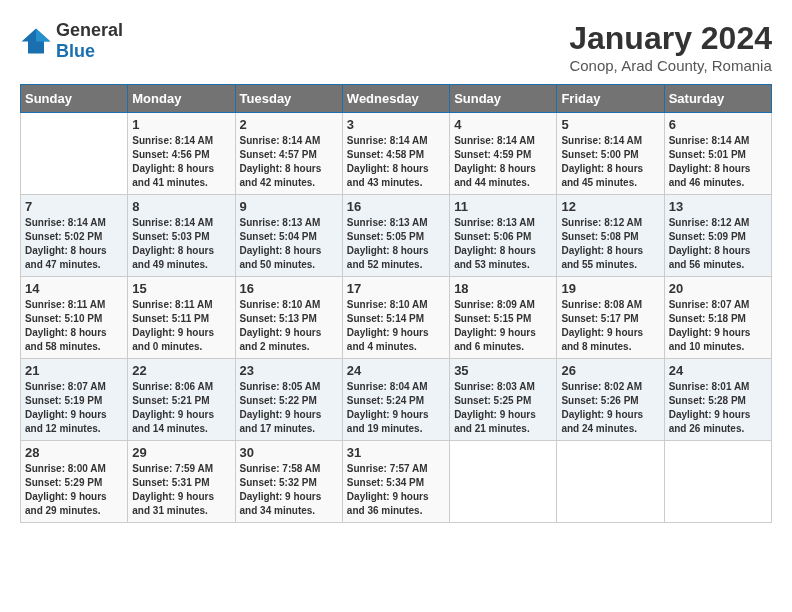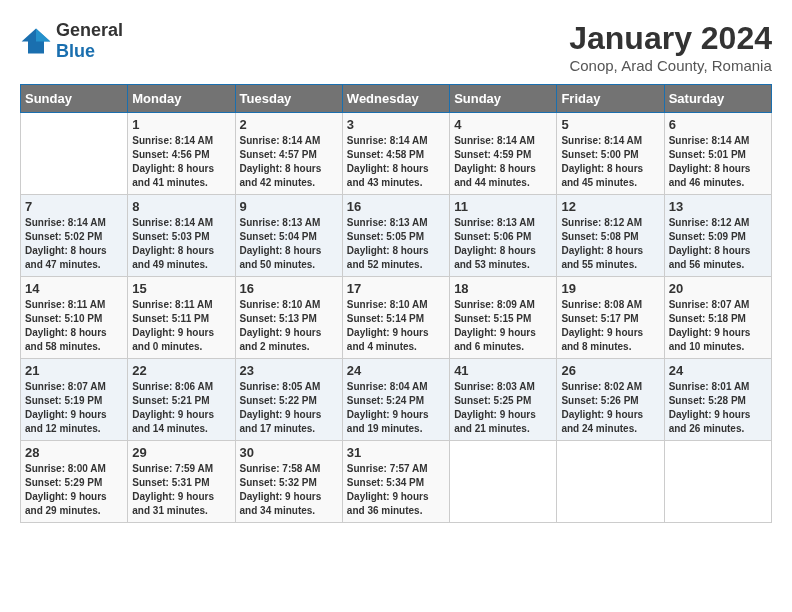--- a/index.html
+++ b/index.html
@@ -223,21 +223,21 @@
         </td>
         <td>
           <span class="day-number">23</span>
           <div class="day-info">Sunrise: 8:05 AM<br>Sunset: 5:22 PM<br>Daylight: 9 hours<br>and 17 minutes.</div>
         </td>
         <td>
           <span class="day-number">24</span>
           <div class="day-info">Sunrise: 8:04 AM<br>Sunset: 5:24 PM<br>Daylight: 9 hours<br>and 19 minutes.</div>
         </td>
         <td>
-          <span class="day-number">41</span>
+          <span class="day-number">35</span>
           <div class="day-info">Sunrise: 8:03 AM<br>Sunset: 5:25 PM<br>Daylight: 9 hours<br>and 21 minutes.</div>
         </td>
         <td>
           <span class="day-number">26</span>
           <div class="day-info">Sunrise: 8:02 AM<br>Sunset: 5:26 PM<br>Daylight: 9 hours<br>and 24 minutes.</div>
         </td>
         <td>
           <span class="day-number">24</span>
           <div class="day-info">Sunrise: 8:01 AM<br>Sunset: 5:28 PM<br>Daylight: 9 hours<br>and 26 minutes.</div>
         </td>

